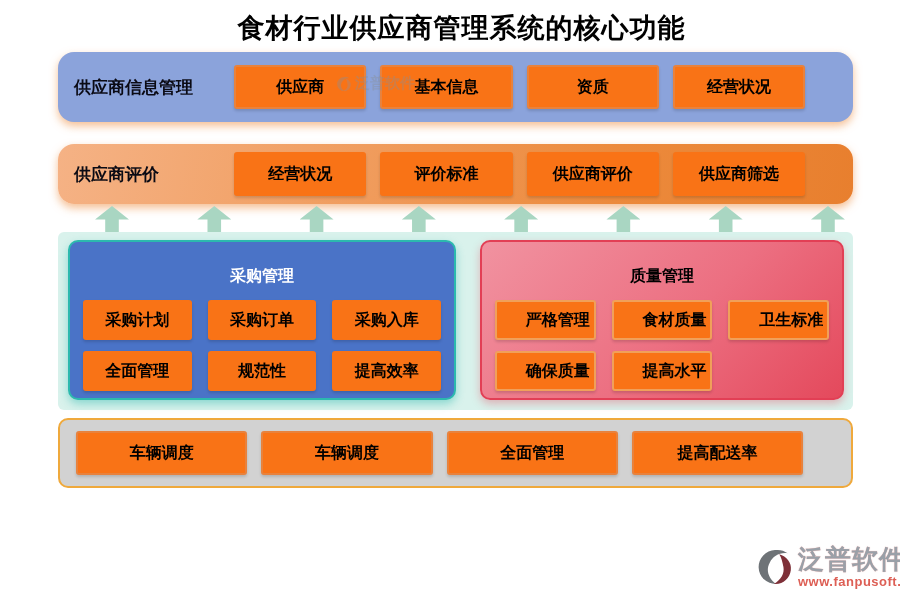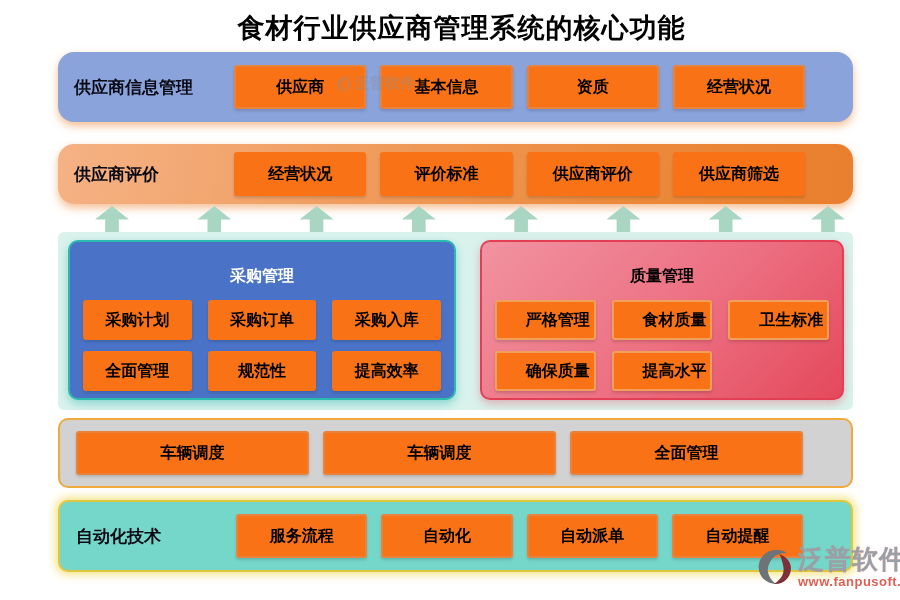--- a/index.html
+++ b/index.html
@@ -146,32 +146,24 @@
       <div class="pill">确保质量</div>
       <div class="pill">提高水平</div>
     </div>
   </div>
 
   <div class="band band-logistics">
     <div class="band-items">
       <div class="pill">车辆调度</div>
       <div class="pill">车辆调度</div>
       <div class="pill">全面管理</div>
+      <div class="pill">提高配送率</div>
     </div>
   </div>
 
-  <div class="band band-automation">
-    <div class="band-label">自动化技术</div>
-    <div class="band-items">
-      <div class="pill">服务流程</div>
-      <div class="pill">自动化</div>
-      <div class="pill">自动派单</div>
-      <div class="pill">自动提醒</div>
-    </div>
-  </div>
 
   <div class="logo">
     <svg class="logo-icon" viewBox="0 0 36 36">
       <path fill="#6E7377" d="M18 2a16 16 0 1 0 1 32C12 29 9 21 13 14c3-6 9-10 17-9A16 16 0 0 0 18 2z"></path>
       <path fill="#7E3038" d="M22 6c7 2 12 8 11 15-1 8-8 14-16 13 7-4 10-10 9-16-1-5-2-9-4-12z"></path>
     </svg>
     <div>
       <div class="logo-name">泛普软件</div>
       <div class="logo-url">www.fanpusoft.com</div>
     </div>

